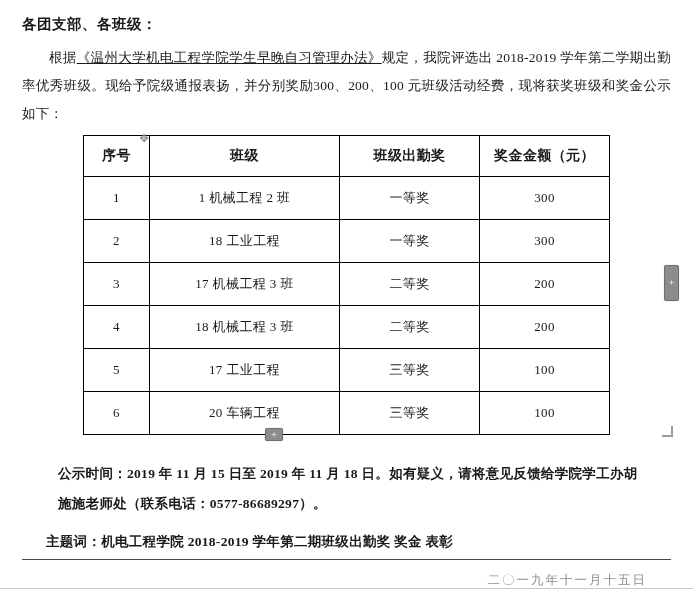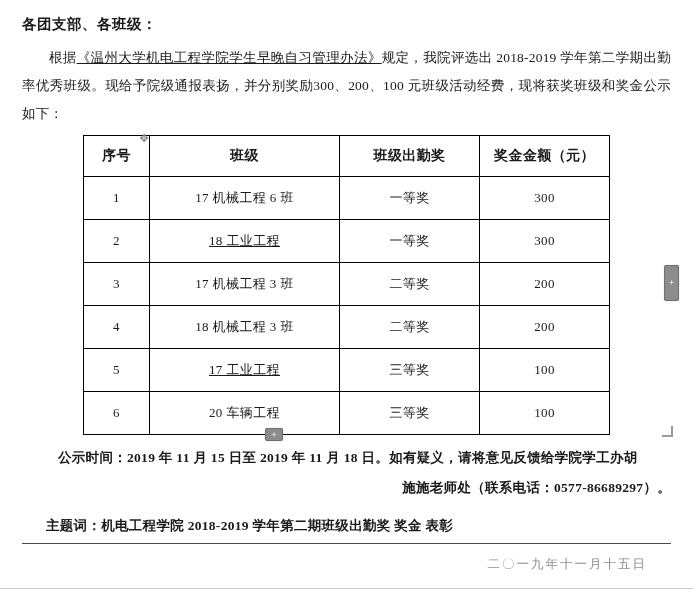--- a/index.html
+++ b/index.html
@@ -64,21 +64,20 @@
   table.award th {
     font-weight: bold;
     font-size: 14px;
     height: 36px;
   }
   table.award col.c0 { width: 66px; }
   table.award col.c1 { width: 190px; }
   table.award col.c2 { width: 140px; }
   table.award col.c3 { width: 130px; }
   .cls-underline {
-    text-decoration: underline;
   }
   
   .handle {
     position: absolute;
     background: #8c8c8c;
     border: 1px solid #6f6f6f;
     color: #ffffff;
     font-size: 10px;
     line-height: 1;
     display: flex;
@@ -114,30 +113,29 @@
     left: 116px;
     top: -3px;
     width: 12px;
     height: 12px;
     color: #7b7b7b;
     font-size: 11px;
     line-height: 12px;
     text-align: center;
   }
   .notice-block {
-    margin-top: 8px;
+    margin-top: 24px;
     font-size: 13.5px;
     font-weight: bold;
     line-height: 2.2;
     letter-spacing: 0.3px;
     padding-left: 36px;
   }
   .notice-block .line2 {
     padding-left: 0;
-    text-align: right;
   }
   .keywords {
     margin-top: 14px;
     font-size: 13.5px;
     font-weight: bold;
     letter-spacing: 0.3px;
     margin-left: 24px;
   }
   .hr-rule {
     margin: 8px 0 0 0;
@@ -192,21 +190,21 @@
         <tr>
           <th>序号</th>
           <th>班级</th>
           <th>班级出勤奖</th>
           <th>奖金金额（元）</th>
         </tr>
       </thead>
       <tbody>
         <tr>
           <td>1</td>
-          <td>17 机械工程 6 班</td>
+          <td>1 机械工程 2 班</td>
           <td>一等奖</td>
           <td>300</td>
         </tr>
         <tr>
           <td>2</td>
           <td class="cls-underline">18 工业工程</td>
           <td>一等奖</td>
           <td>300</td>
         </tr>
         <tr>

